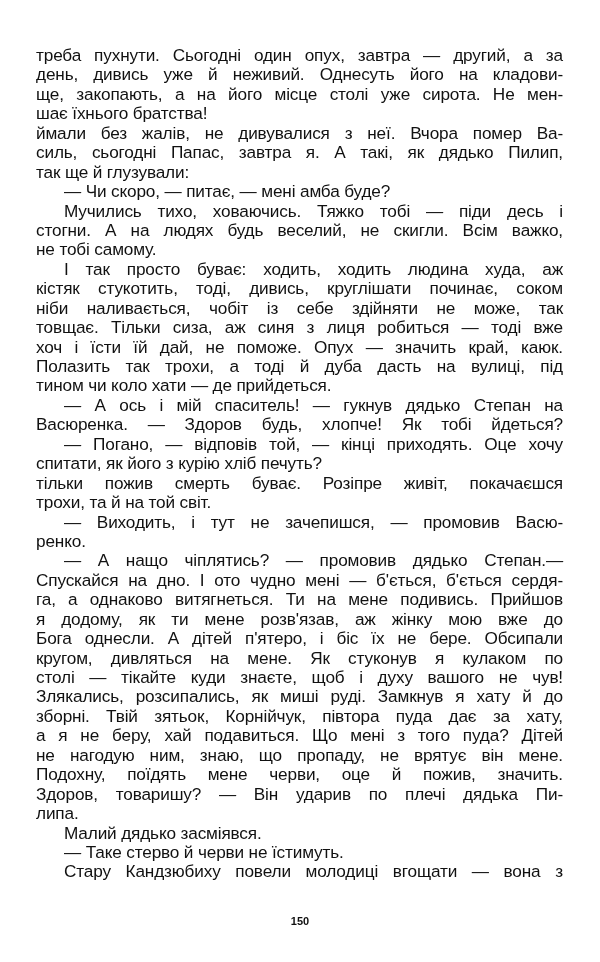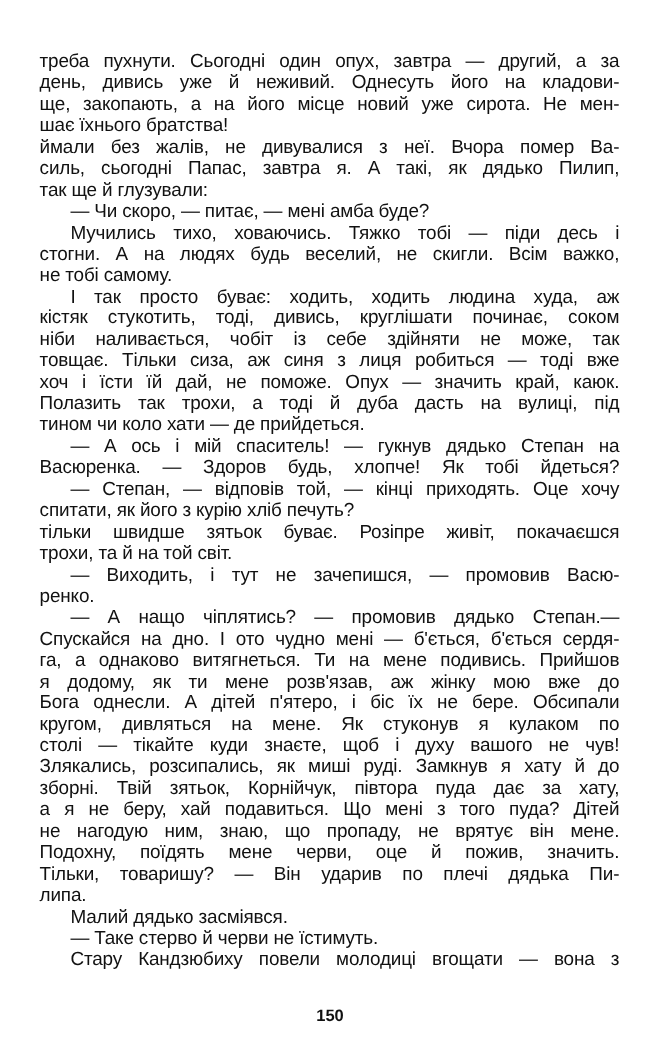--- a/index.html
+++ b/index.html
@@ -48,69 +48,69 @@
   .line-inner {
     display: inline-block;
     width: 100%;
   }
   .page-number {
     position: absolute;
     left: 0;
     width: 600px;
     top: 915px;
     text-align: center;
-    font-size: 15px;
+    font-size: 11px;
     font-weight: bold;
     font-family: "Liberation Sans", sans-serif;
     color: #111111;
   }
 </style>
 </head>
 <body>
 
 <div class="page">
   <div class="text-block" id="text-block">
       <div class="line"><span class="line-inner" style="width: 100%;">треба пухнути. Сьогодні один опух, завтра — другий, а за</span></div>
       <div class="line"><span class="line-inner" style="width: 100%;">день, дивись уже й неживий. Однесуть його на кладови-</span></div>
-      <div class="line"><span class="line-inner" style="width: 100%;">ще, закопають, а на його місце новий уже сирота. Не мен-</span></div>
+      <div class="line"><span class="line-inner" style="width: 100%;">ще, закопають, а на його місце столі уже сирота. Не мен-</span></div>
       <div class="line last"><span class="line-inner" style="width: auto;">шає їхнього братства!</span></div>
       <div class="line"><span class="line-inner" style="width: 100%;">ймали без жалів, не дивувалися з неї. Вчора помер Ва-</span></div>
       <div class="line"><span class="line-inner" style="width: 100%;">силь, сьогодні Папас, завтра я. А такі, як дядько Пилип,</span></div>
       <div class="line last"><span class="line-inner" style="width: auto;">так ще й глузували:</span></div>
       <div class="line indent last"><span class="line-inner" style="width: auto;">— Чи скоро, — питає, — мені амба буде?</span></div>
       <div class="line indent"><span class="line-inner" style="width: 100%;">Мучились тихо, ховаючись. Тяжко тобі — піди десь і</span></div>
       <div class="line"><span class="line-inner" style="width: 100%;">стогни. А на людях будь веселий, не скигли. Всім важко,</span></div>
       <div class="line last"><span class="line-inner" style="width: auto;">не тобі самому.</span></div>
       <div class="line indent"><span class="line-inner" style="width: 100%;">І так просто буває: ходить, ходить людина худа, аж</span></div>
       <div class="line"><span class="line-inner" style="width: 100%;">кістяк стукотить, тоді, дивись, круглішати починає, соком</span></div>
       <div class="line"><span class="line-inner" style="width: 100%;">ніби наливається, чобіт із себе здійняти не може, так</span></div>
       <div class="line"><span class="line-inner" style="width: 100%;">товщає. Тільки сиза, аж синя з лиця робиться — тоді вже</span></div>
       <div class="line"><span class="line-inner" style="width: 100%;">хоч і їсти їй дай, не поможе. Опух — значить край, каюк.</span></div>
       <div class="line"><span class="line-inner" style="width: 100%;">Полазить так трохи, а тоді й дуба дасть на вулиці, під</span></div>
       <div class="line last"><span class="line-inner" style="width: auto;">тином чи коло хати — де прийдеться.</span></div>
       <div class="line indent"><span class="line-inner" style="width: 100%;">— А ось і мій спаситель! — гукнув дядько Степан на</span></div>
       <div class="line"><span class="line-inner" style="width: 100%;">Васюренка. — Здоров будь, хлопче! Як тобі йдеться?</span></div>
-      <div class="line indent"><span class="line-inner" style="width: 100%;">— Степан, — відповів той, — кінці приходять. Оце хочу</span></div>
+      <div class="line indent"><span class="line-inner" style="width: 100%;">— Погано, — відповів той, — кінці приходять. Оце хочу</span></div>
       <div class="line last"><span class="line-inner" style="width: auto;">спитати, як його з курію хліб печуть?</span></div>
-      <div class="line"><span class="line-inner" style="width: 100%;">тільки швидше зятьок буває. Розіпре живіт, покачаєшся</span></div>
+      <div class="line"><span class="line-inner" style="width: 100%;">тільки пожив смерть буває. Розіпре живіт, покачаєшся</span></div>
       <div class="line last"><span class="line-inner" style="width: auto;">трохи, та й на той світ.</span></div>
       <div class="line indent"><span class="line-inner" style="width: 100%;">— Виходить, і тут не зачепишся, — промовив Васю-</span></div>
       <div class="line last"><span class="line-inner" style="width: auto;">ренко.</span></div>
       <div class="line indent"><span class="line-inner" style="width: 100%;">— А нащо чіплятись? — промовив дядько Степан.—</span></div>
       <div class="line"><span class="line-inner" style="width: 100%;">Спускайся на дно. І ото чудно мені — б'ється, б'ється сердя-</span></div>
       <div class="line"><span class="line-inner" style="width: 100%;">га, а однаково витягнеться. Ти на мене подивись. Прийшов</span></div>
       <div class="line"><span class="line-inner" style="width: 100%;">я додому, як ти мене розв'язав, аж жінку мою вже до</span></div>
       <div class="line"><span class="line-inner" style="width: 100%;">Бога однесли. А дітей п'ятеро, і біс їх не бере. Обсипали</span></div>
       <div class="line"><span class="line-inner" style="width: 100%;">кругом, дивляться на мене. Як стуконув я кулаком по</span></div>
       <div class="line"><span class="line-inner" style="width: 100%;">столі — тікайте куди знаєте, щоб і духу вашого не чув!</span></div>
       <div class="line"><span class="line-inner" style="width: 100%;">Злякались, розсипались, як миші руді. Замкнув я хату й до</span></div>
       <div class="line"><span class="line-inner" style="width: 100%;">зборні. Твій зятьок, Корнійчук, півтора пуда дає за хату,</span></div>
       <div class="line"><span class="line-inner" style="width: 100%;">а я не беру, хай подавиться. Що мені з того пуда? Дітей</span></div>
       <div class="line"><span class="line-inner" style="width: 100%;">не нагодую ним, знаю, що пропаду, не врятує він мене.</span></div>
       <div class="line"><span class="line-inner" style="width: 100%;">Подохну, поїдять мене черви, оце й пожив, значить.</span></div>
-      <div class="line"><span class="line-inner" style="width: 100%;">Тільки, товаришу? — Він ударив по плечі дядька Пи-</span></div>
+      <div class="line"><span class="line-inner" style="width: 100%;">Здоров, товаришу? — Він ударив по плечі дядька Пи-</span></div>
       <div class="line last"><span class="line-inner" style="width: auto;">липа.</span></div>
       <div class="line indent last"><span class="line-inner" style="width: auto;">Малий дядько засміявся.</span></div>
       <div class="line indent last"><span class="line-inner" style="width: auto;">— Таке стерво й черви не їстимуть.</span></div>
       <div class="line indent"><span class="line-inner" style="width: 100%;">Стару Кандзюбиху повели молодиці вгощати — вона з</span></div>
     </div>
   <div class="page-number">150</div>
 </div>
 
 </body></html>

